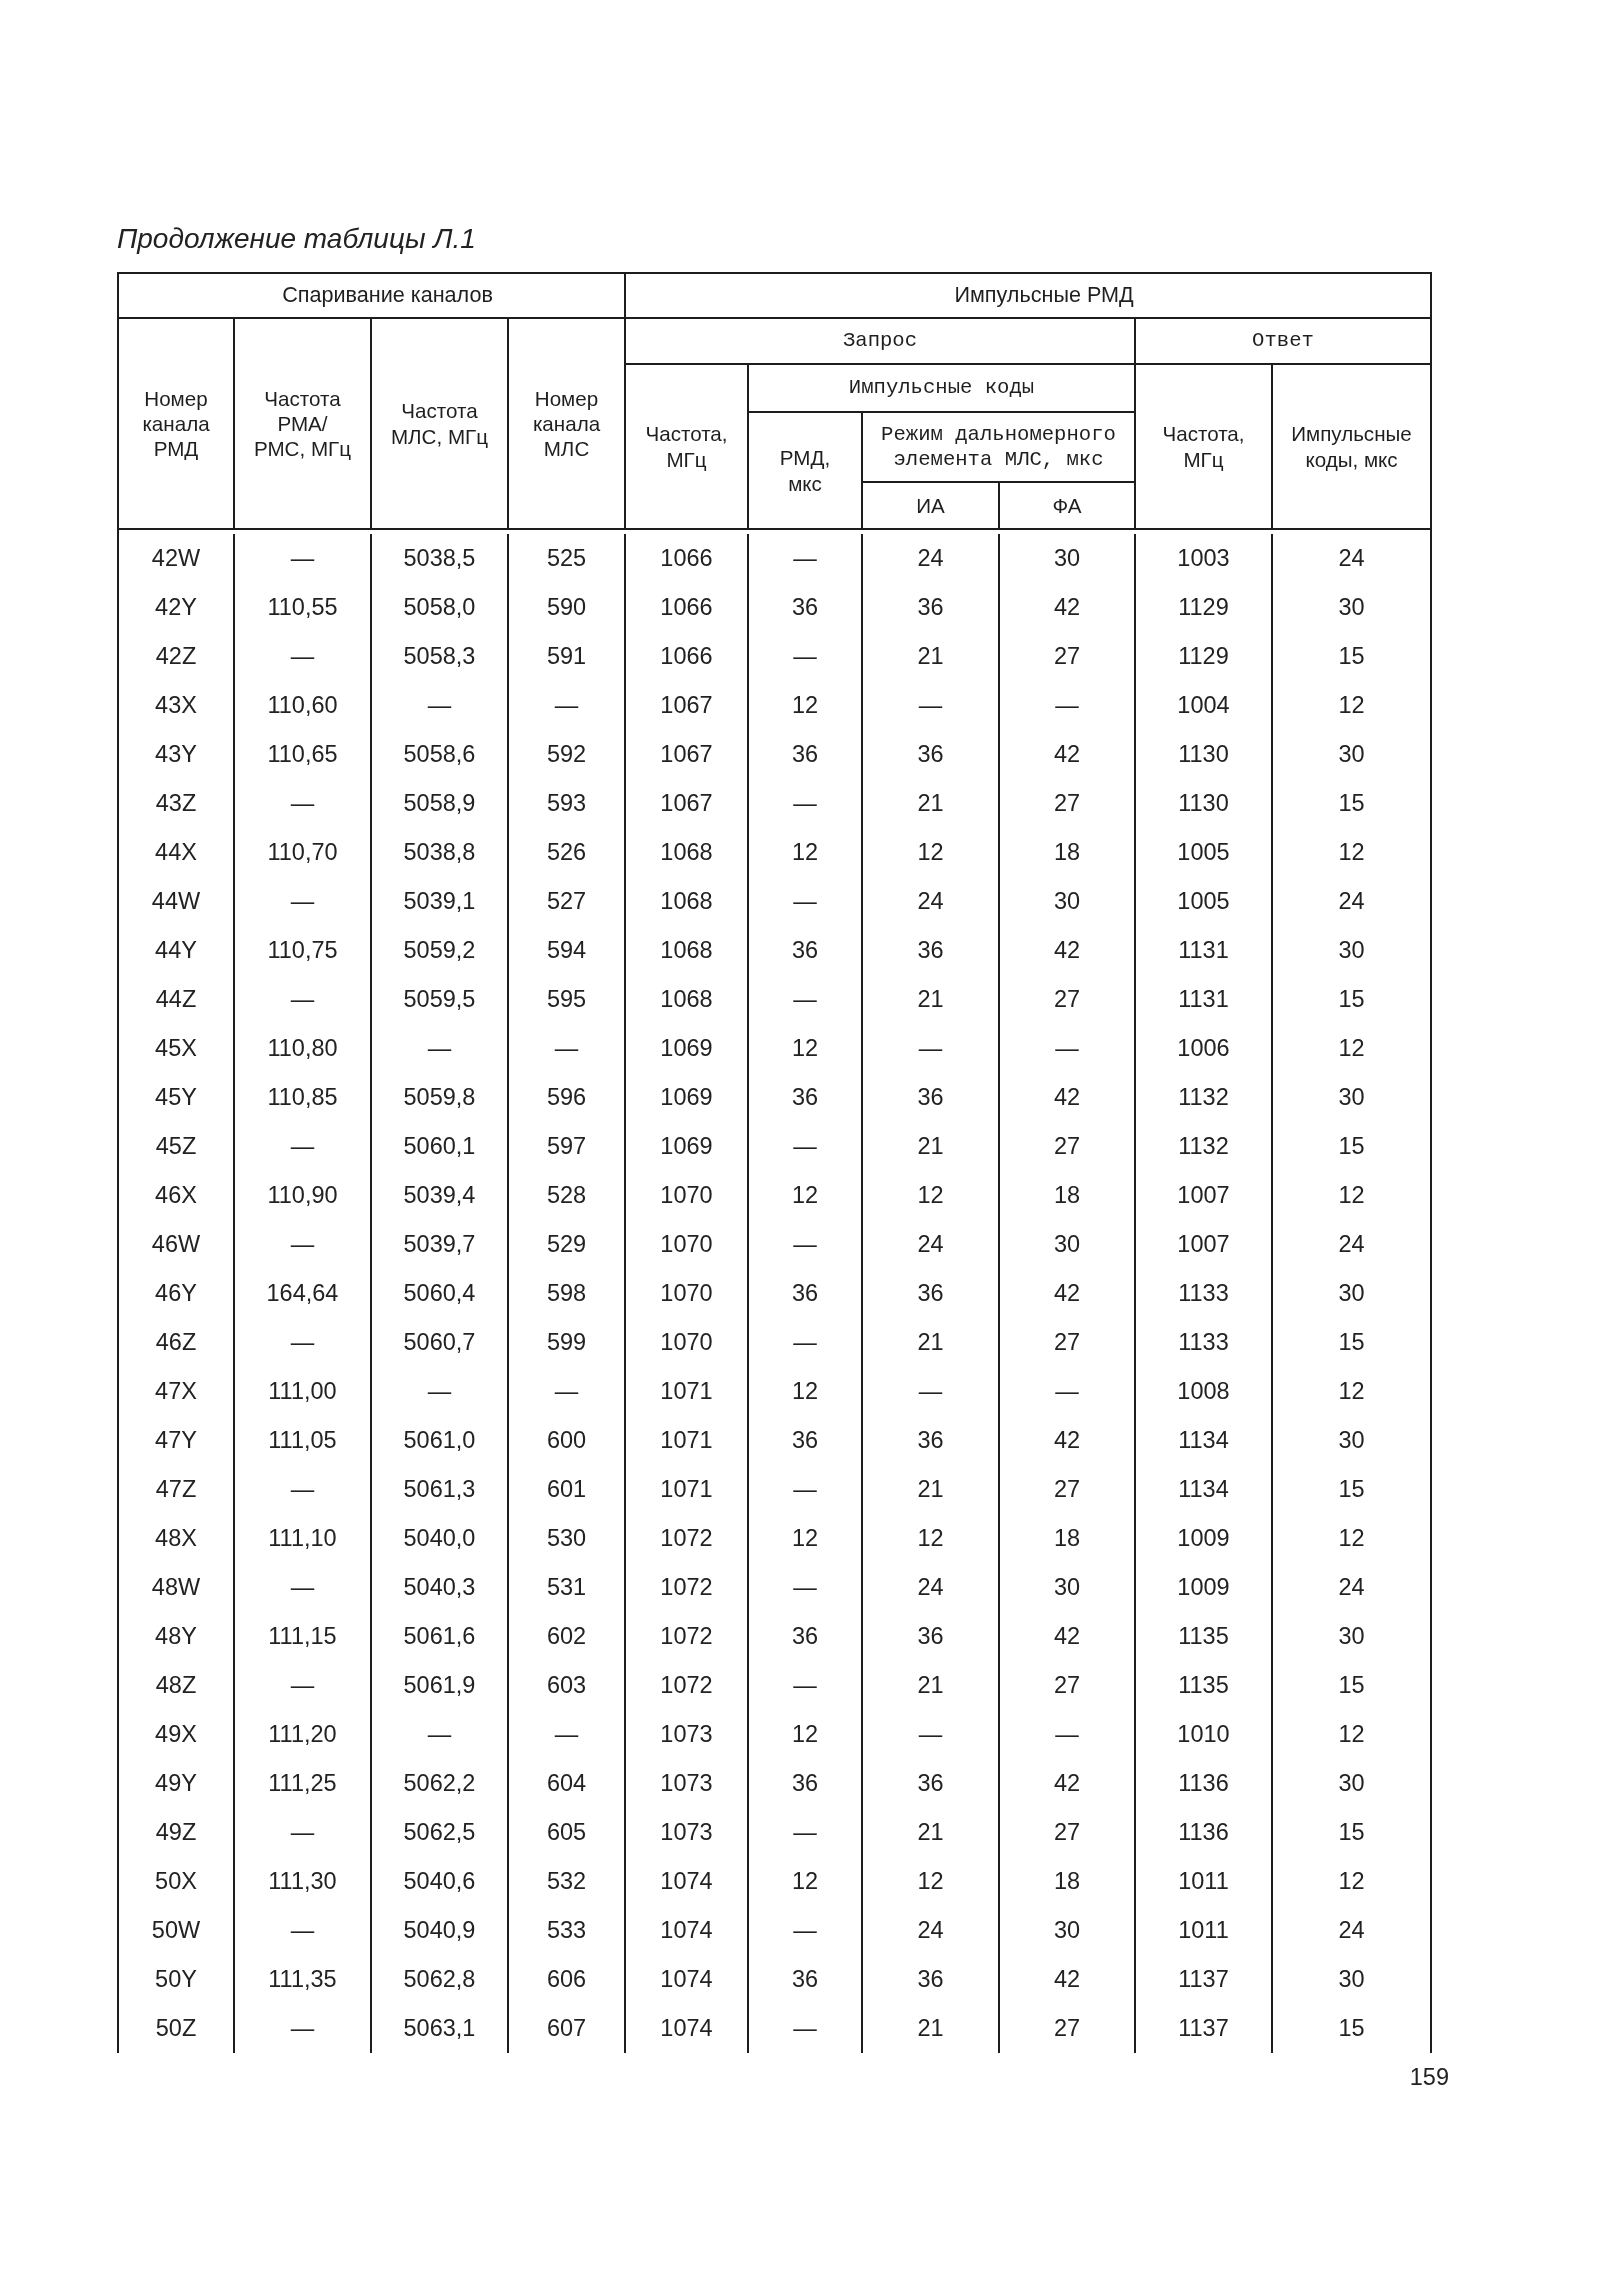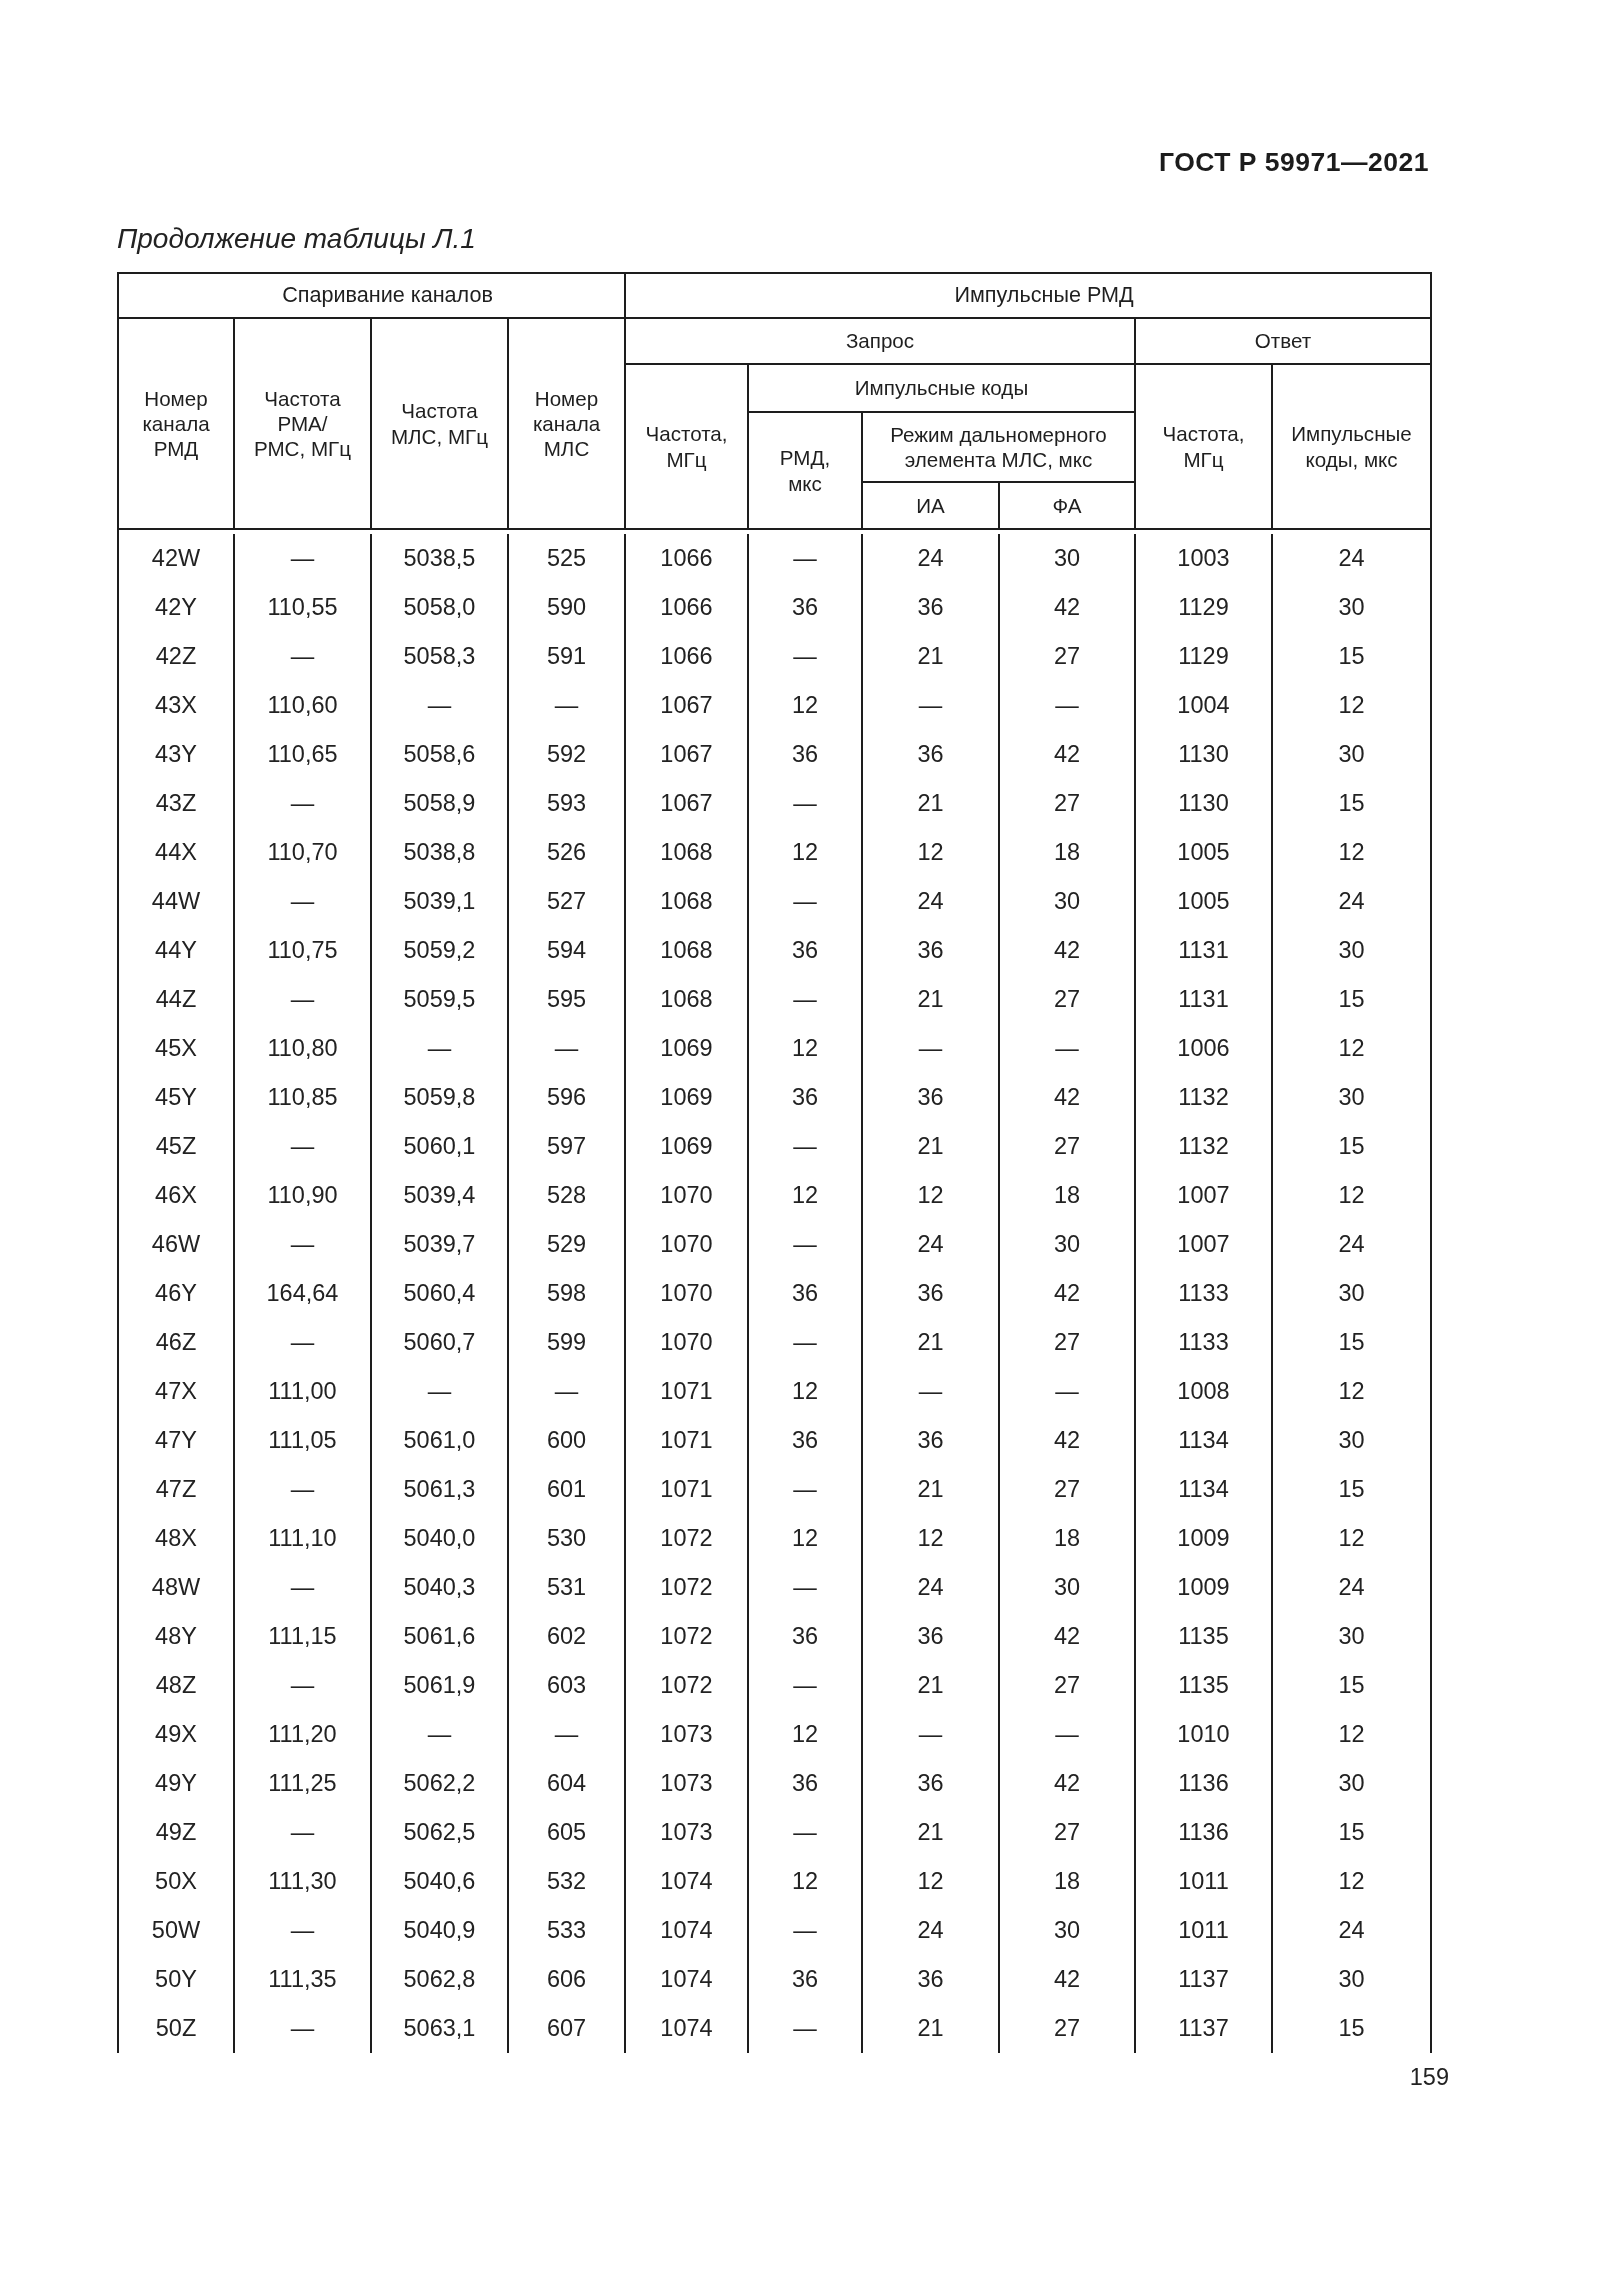--- a/index.html
+++ b/index.html
@@ -50,21 +50,21 @@
     white-space:pre-line;
     border-right:2px solid #1d1d1d;
     border-bottom:2px solid #1d1d1d;
   }
   tr.rowA th{font-size:21.6px;padding-left:36px;}
   tr.rowA{height:45px;}
   tr.rowB{height:46px;}
   tr.rowC{height:48px;}
   tr.rowD{height:70px;}
   tr.rowE{height:47px;}
-  .bb-thick{border-bottom-width:2.9px !important;}
+  .bb-thick{border-bottom-width:2.9px !important;font-family:Liberation Mono, monospace;}
   .br-thick{border-right-width:2.9px !important;}
   tr.sep td{
     height:3.9px;
     border-bottom:2.9px solid #1d1d1d;
     border-right:none;
     padding:0;
   }
   table.gost tbody tr{height:49px;}
   table.gost td{
     font-size:23.5px;
@@ -79,21 +79,20 @@
     text-align:right;
     font-size:23.5px;
     color:#222;
   }
 </style>
 </head>
 <body>
 
 <div class="page">
 
-  <div class="doc-code">ГОСТ Р 59971—2021</div>
 
   <div class="caption">Продолжение таблицы Л.1</div>
 
   <table class="gost">
     <colgroup>
       <col style="width:116px">
         <col style="width:137px">
         <col style="width:137px">
       <col style="width:117px">
         <col style="width:123px">

